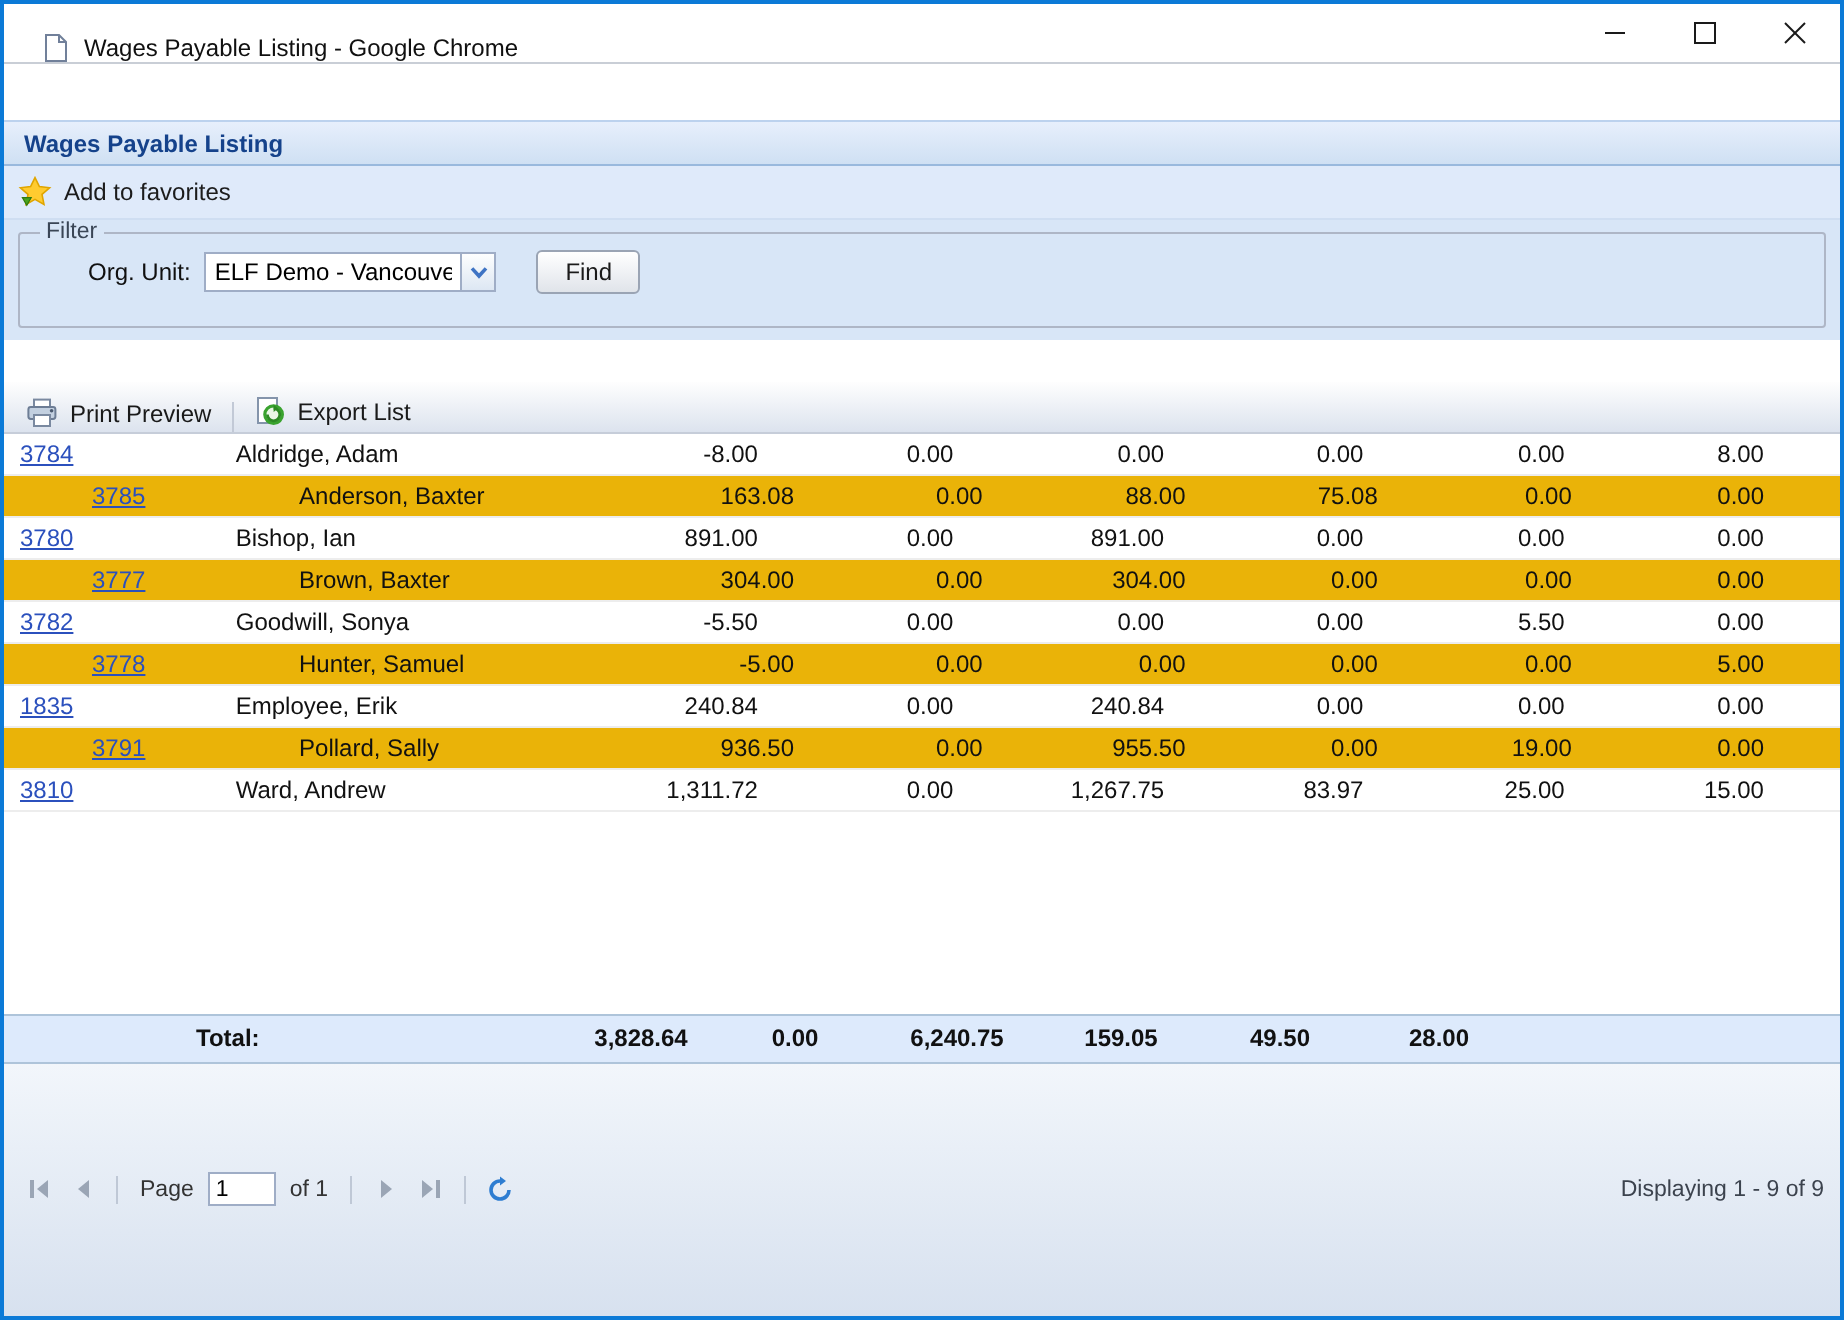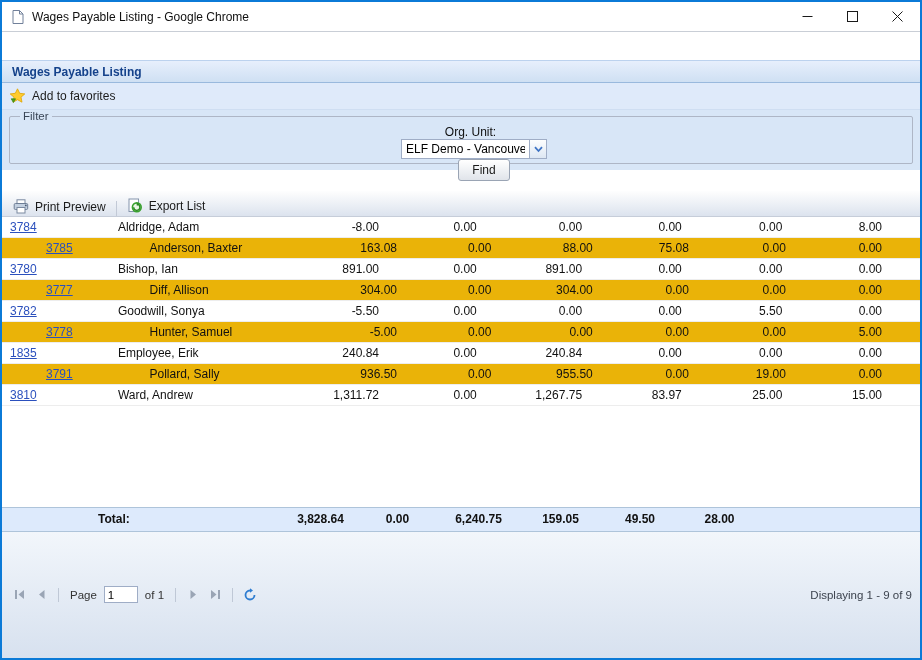--- a/index.html
+++ b/index.html
@@ -12,22 +12,22 @@
     background:#fff;
     display:flex; flex-direction:column;
     position:relative; overflow:hidden;
   }
 
   
   .titlebar {
     height:30px; flex:0 0 30px;
     background:#fff;
     border-bottom:1px solid #c9ced6;
-    display:flex; align-items:center;
-    padding-left:10px;
+    display:flex; align-items:flex-end;
+    padding-left:20px;
     font-size:12px; color:#101010;
   }
   .titlebar .doc-ic { margin-right:8px; display:flex; }
   .win-controls { margin-left:auto; display:flex; height:100%; }
   .win-btn { width:45px; height:100%; display:flex; align-items:center; justify-content:center; cursor:default; }
 
   .white-strip { height:28px; flex:0 0 28px; background:#fff; }
 
   
   .panel-header {
@@ -53,21 +53,21 @@
   .filter-area {
     height:60px; flex:0 0 60px;
     background:#d8e6f7;
     padding:0 7px 6px 7px;
   }
   fieldset.filter-fs {
     border:1px solid #aeb6c6; border-radius:2px;
     margin:0; height:100%; padding:0 8px 6px 8px;
   }
   fieldset.filter-fs legend { font-size:11.5px; color:#3a4656; padding:0 3px; margin-left:2px; }
-  .filter-row { display:flex; align-items:center; margin-left:26px; margin-top:3px;flex-direction:column; }
+  .filter-row { display:flex; align-items:center; margin-left:26px; margin-top:3px; }
   .filter-row .fl-label { font-size:12px; color:#101010; margin-right:7px; }
   .combo { display:flex; }
   .combo input {
     width:128px; height:20px; border:1px solid #9fadc6; border-right:none;
     padding:0 4px; font-size:12px; font-family:"Liberation Sans",sans-serif;
     outline:none; white-space:nowrap; overflow:hidden;
   }
   .combo .trigger {
     width:18px; height:20px; border:1px solid #9fadc6;
     background:linear-gradient(#fdfefe,#dde7f3);
@@ -268,21 +268,21 @@
         <div class="gcell col-value al-right">891.00</div>
         <div class="gcell col-diff al-right">0.00</div>
         <div class="gcell col-timesheet al-right">891.00</div>
         <div class="gcell col-stat al-right">0.00</div>
         <div class="gcell col-sale al-right">0.00</div>
         <div class="gcell col-adv al-right">0.00</div>
         <div class="gcell fill"></div>
       </div>
       <div class="grow alt">
         <div class="gcell col-id al-left"><a href="#">3777</a></div>
-        <div class="gcell col-employee al-left">Diff, Allison</div>
+        <div class="gcell col-employee al-left">Brown, Baxter</div>
         <div class="gcell col-value al-right">304.00</div>
         <div class="gcell col-diff al-right">0.00</div>
         <div class="gcell col-timesheet al-right">304.00</div>
         <div class="gcell col-stat al-right">0.00</div>
         <div class="gcell col-sale al-right">0.00</div>
         <div class="gcell col-adv al-right">0.00</div>
         <div class="gcell fill"></div>
       </div>
       <div class="grow">
         <div class="gcell col-id al-left"><a href="#">3782</a></div>

